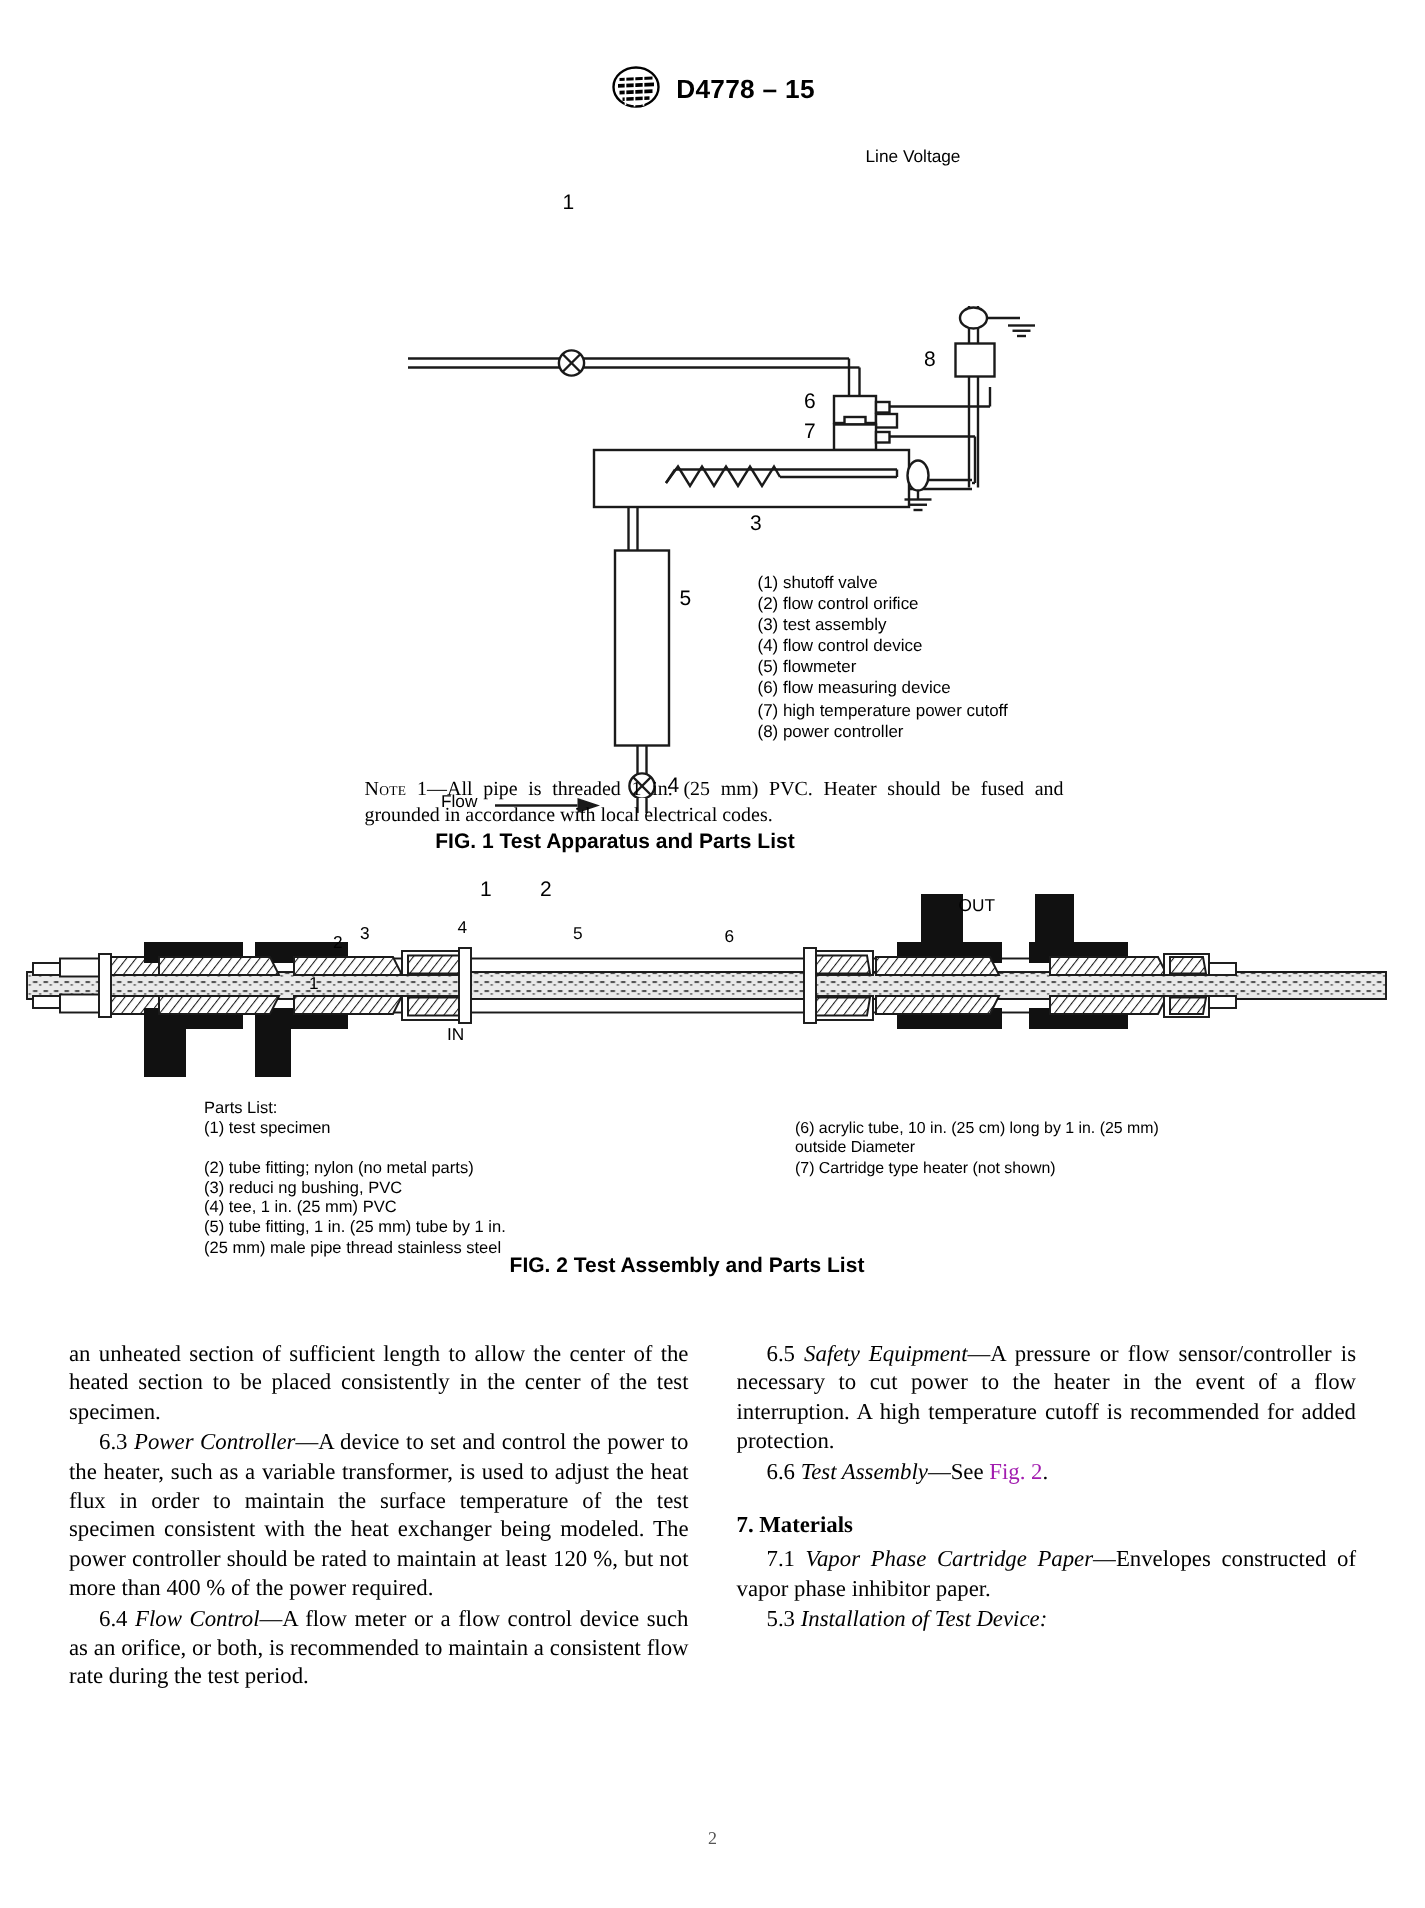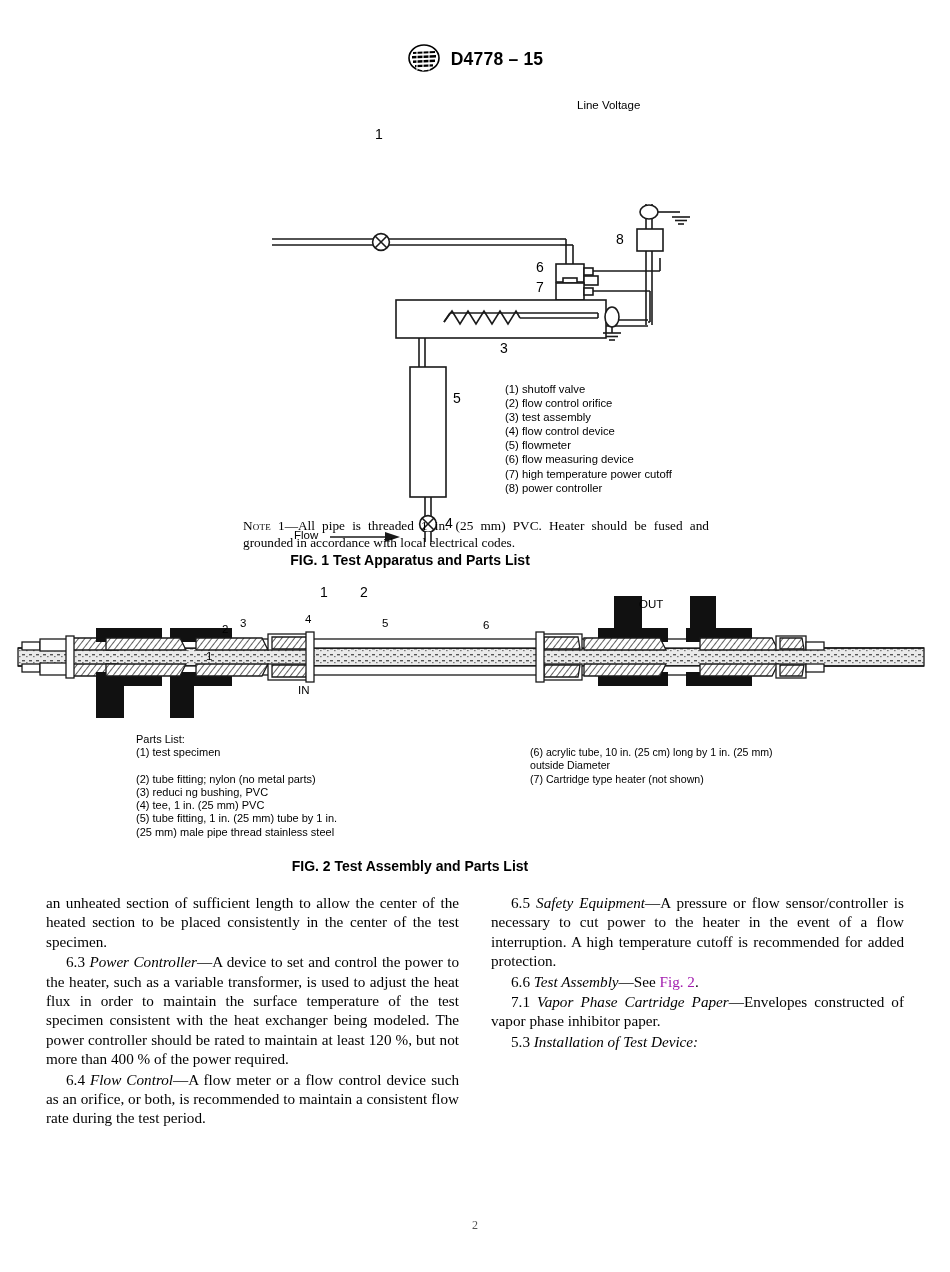--- a/index.html
+++ b/index.html
@@ -83,21 +83,21 @@
   .fig-caption {
     position: absolute;
     width: 820px;
     left: 0;
     text-align: center;
     font-family: "Liberation Sans", sans-serif;
     font-weight: bold;
     font-size: 14px;
   }
   #fig1-caption { top: 552px; }
-  #fig2-caption { top: 858px; }
+  #fig2-caption { top: 835px; margin-left: 48px; }
 
   
   .fig2-wrap {
     position: absolute;
     top: 592px;
     left: 0;
     width: 950px;
     height: 130px;
   }
 
@@ -430,19 +430,20 @@
 
   <div class="col col-left">
     <p class="noindent">an unheated section of sufficient length to allow the center of the heated section to be placed consistently in the center of the test specimen.</p>
     <p><span>6.3 </span><span class="it">Power Controller</span><span>—A device to set and control the power to the heater, such as a variable transformer, is used to adjust the heat flux in order to maintain the surface temperature of the test specimen consistent with the heat exchanger being modeled. The power controller should be rated to maintain at least 120 %, but not more than 400 % of the power required.</span></p>
     <p><span>6.4 </span><span class="it">Flow Control</span><span>—A flow meter or a flow control device such as an orifice, or both, is recommended to maintain a consistent flow rate during the test period.</span></p>
   </div>
 
   <div class="col col-right">
     <p><span>6.5 </span><span class="it">Safety Equipment</span><span>—A pressure or flow sensor/controller is necessary to cut power to the heater in the event of a flow interruption. A high temperature cutoff is recommended for added protection.</span></p>
     <p><span>6.6 </span><span class="it">Test Assembly</span><span>—See </span><span class="lnk">Fig. 2</span><span>.</span></p>
+    <h3>7.  Materials</h3>
     <p><span>7.1 </span><span class="it">Vapor Phase Cartridge Paper</span><span>—Envelopes constructed of vapor phase inhibitor paper.</span></p>
     <p><span>5.3 </span><span class="it">Installation of Test Device:</span></p>
   </div>
 
   <div class="page-number">2</div>
 
 </div>
 
 </body></html>

